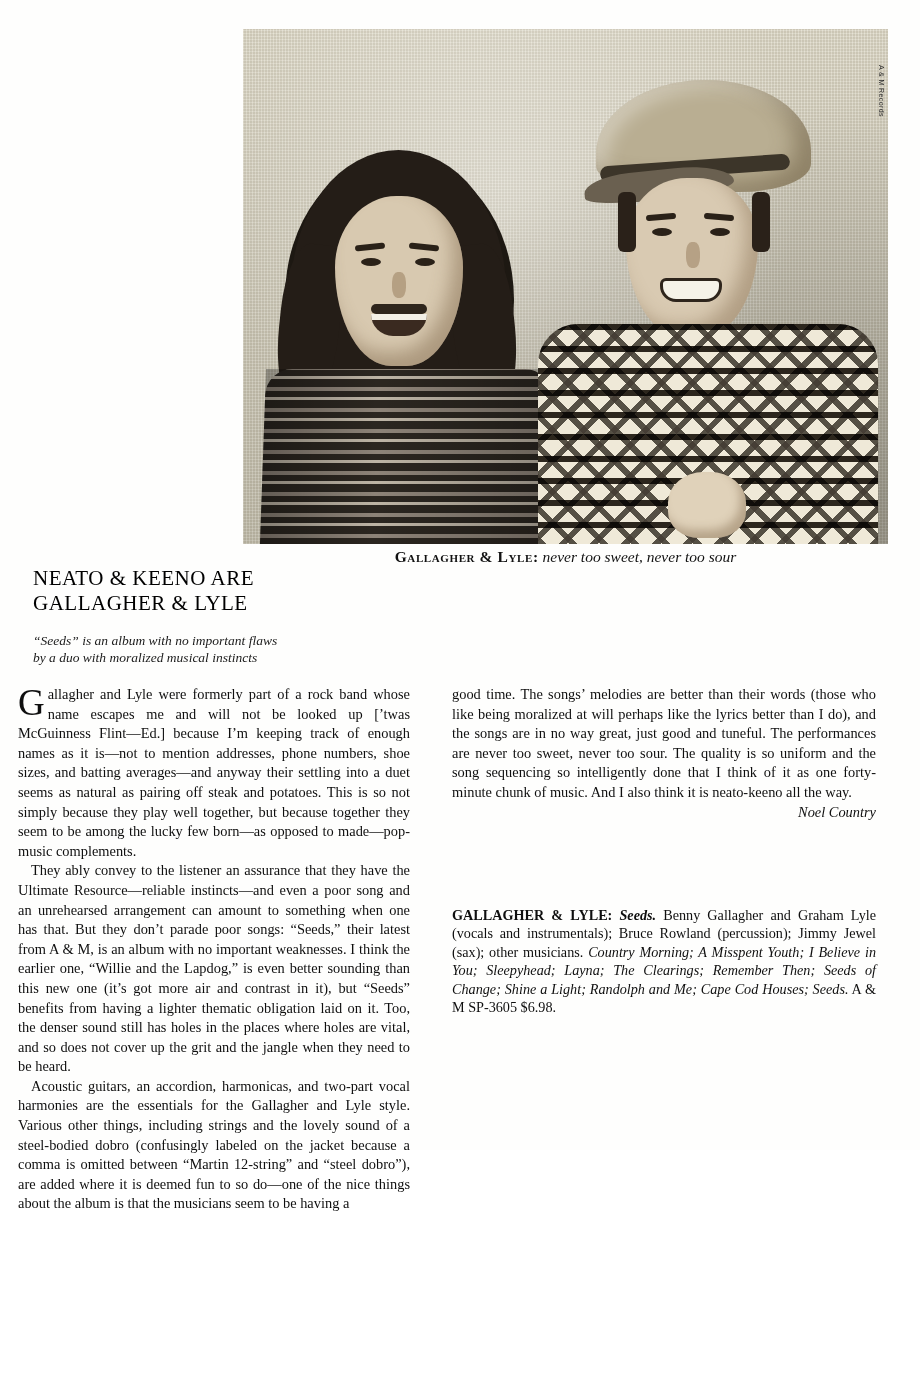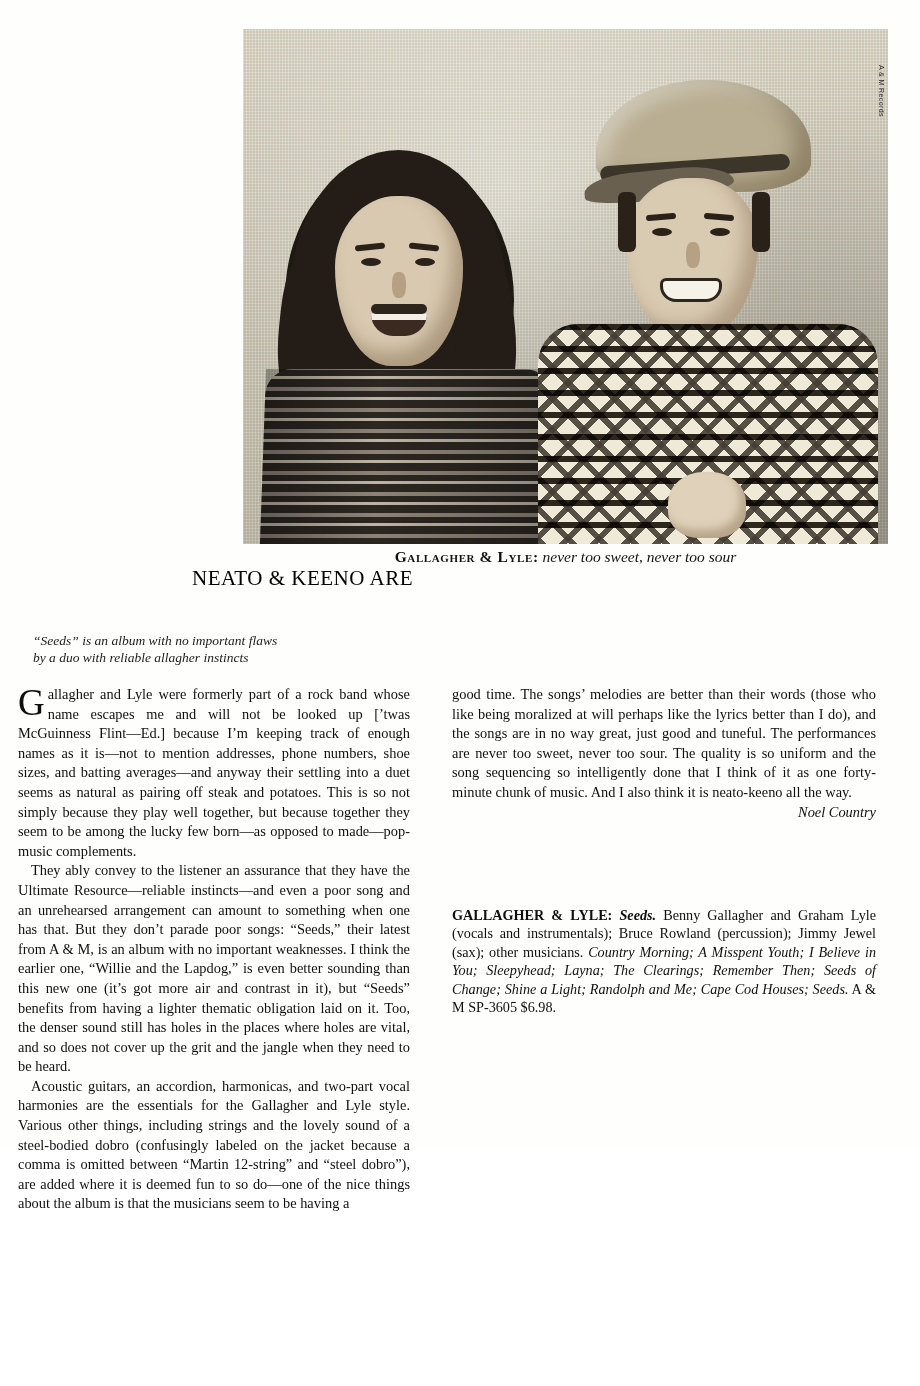--- a/index.html
+++ b/index.html
@@ -181,21 +181,21 @@
   .caption .tag {
     font-style: italic;
   }
 
   
   .headline {
     position: absolute;
     left: 33px;
     top: 566px;
     width: 380px;
-    text-align: right;
+    text-align: left;
     font-size: 21px;
     line-height: 25px;
     letter-spacing: 0.5px;
     color: #000;
   }
   .headline .l1, .headline .l2 { display: block; }
 
   .deck {
     position: absolute;
     left: 33px;
@@ -296,26 +296,27 @@
     <div class="credit">A &amp; M Records</div>
   </div>
 
   <div class="caption">
     <span class="names">Gallagher &amp; Lyle:</span>
     <span class="tag">never too sweet, never too sour</span>
   </div>
 
   <div class="headline">
     <span class="l1">NEATO &amp; KEENO ARE</span>
+    <span class="l2">GALLAGHER &amp; LYLE</span>
   </div>
 
   <div class="deck">
     <span>“Seeds” is an album with no important flaws</span>
     <br>
-    <span>by a duo with reliable allagher instincts</span>
+    <span>by a duo with moralized musical instincts</span>
   </div>
 
   <div class="col col-left">
     <p class="first">
       <span class="dropcap">G</span><span>allagher and Lyle were formerly part of a rock band whose name escapes me and will not be looked up [’twas McGuinness Flint—Ed.] because I’m keeping track of enough names as it is—not to mention addresses, phone numbers, shoe sizes, and batting averages—and anyway their settling into a duet seems as natural as pairing off steak and potatoes. This is so not simply because they play well together, but because together they seem to be among the lucky few born—as opposed to made—pop-music complements.</span>
     </p>
     <p><span>They ably convey to the listener an assurance that they have the Ultimate Resource—reliable instincts—and even a poor song and an unrehearsed arrangement can amount to something when one has that. But they don’t parade poor songs: “Seeds,” their latest from A &amp; M, is an album with no important weaknesses. I think the earlier one, “Willie and the Lapdog,” is even better sounding than this new one (it’s got more air and contrast in it), but “Seeds” benefits from having a lighter thematic obligation laid on it. Too, the denser sound still has holes in the places where holes are vital, and so does not cover up the grit and the jangle when they need to be heard.</span></p>
     <p><span>Acoustic guitars, an accordion, harmonicas, and two-part vocal harmonies are the essentials for the Gallagher and Lyle style. Various other things, including strings and the lovely sound of a steel-bodied dobro (confusingly labeled on the jacket because a comma is omitted between “Martin 12-string” and “steel dobro”), are added where it is deemed fun to so do—one of the nice things about the album is that the musicians seem to be having a</span></p>
   </div>
 

